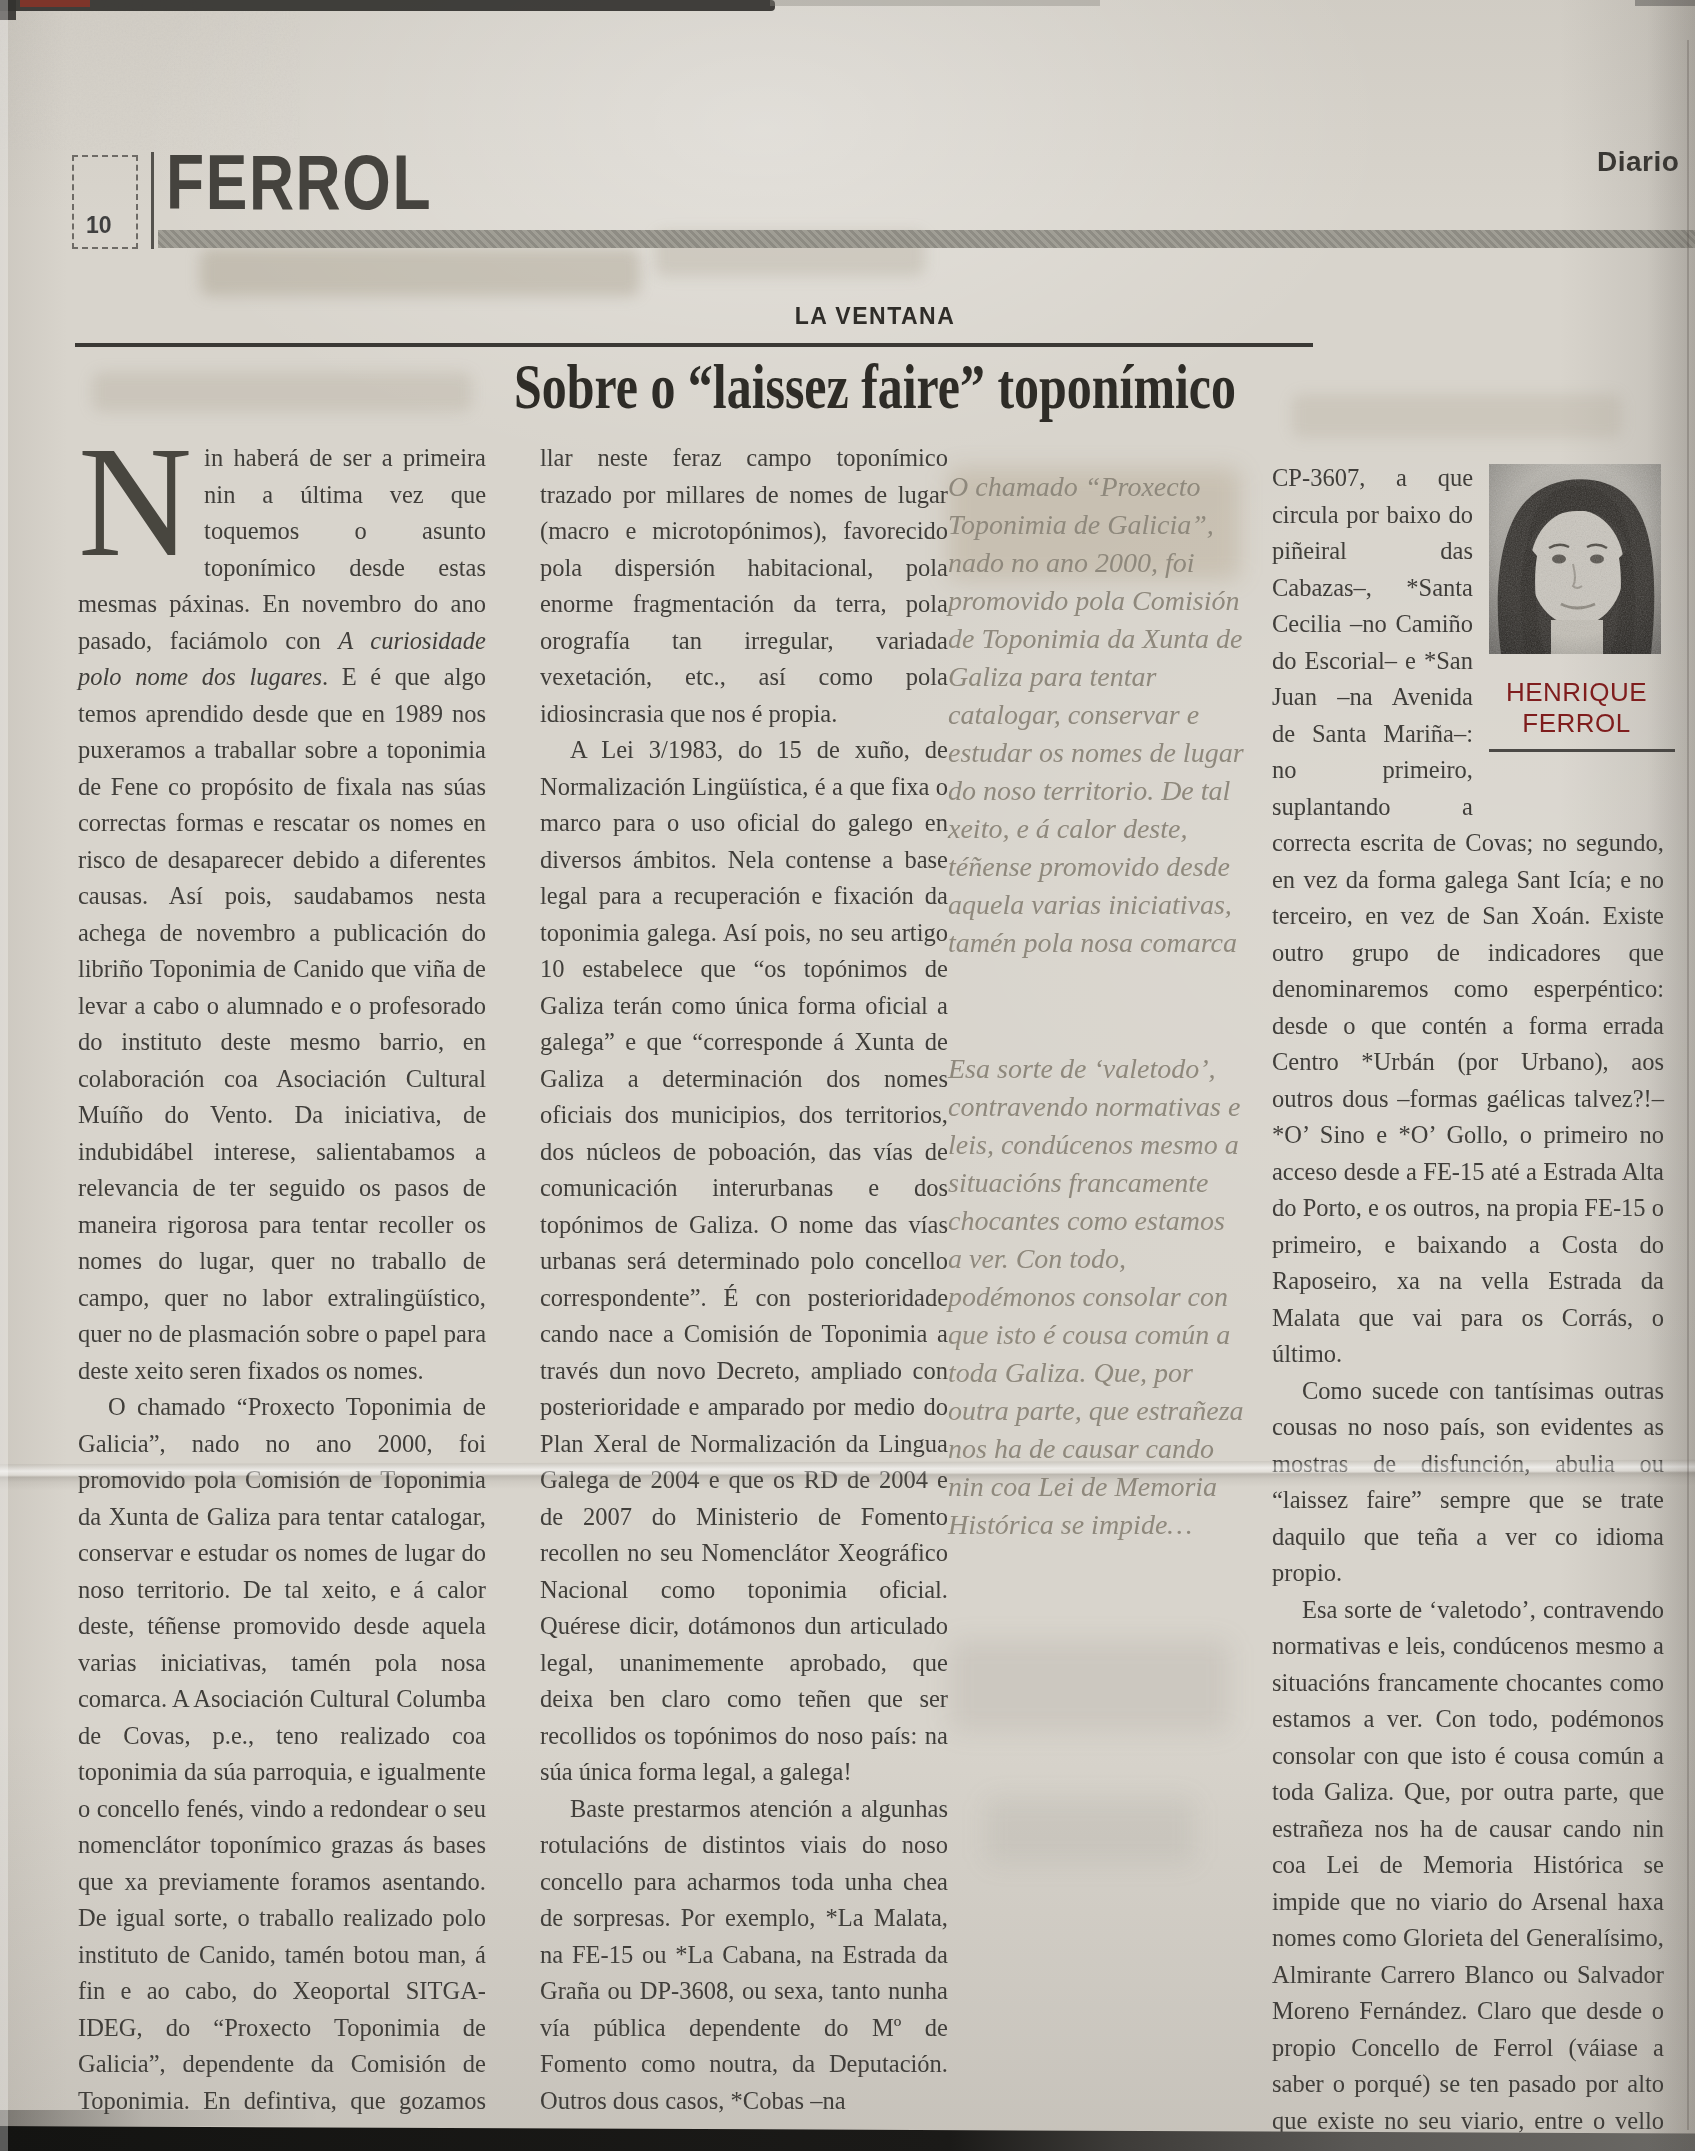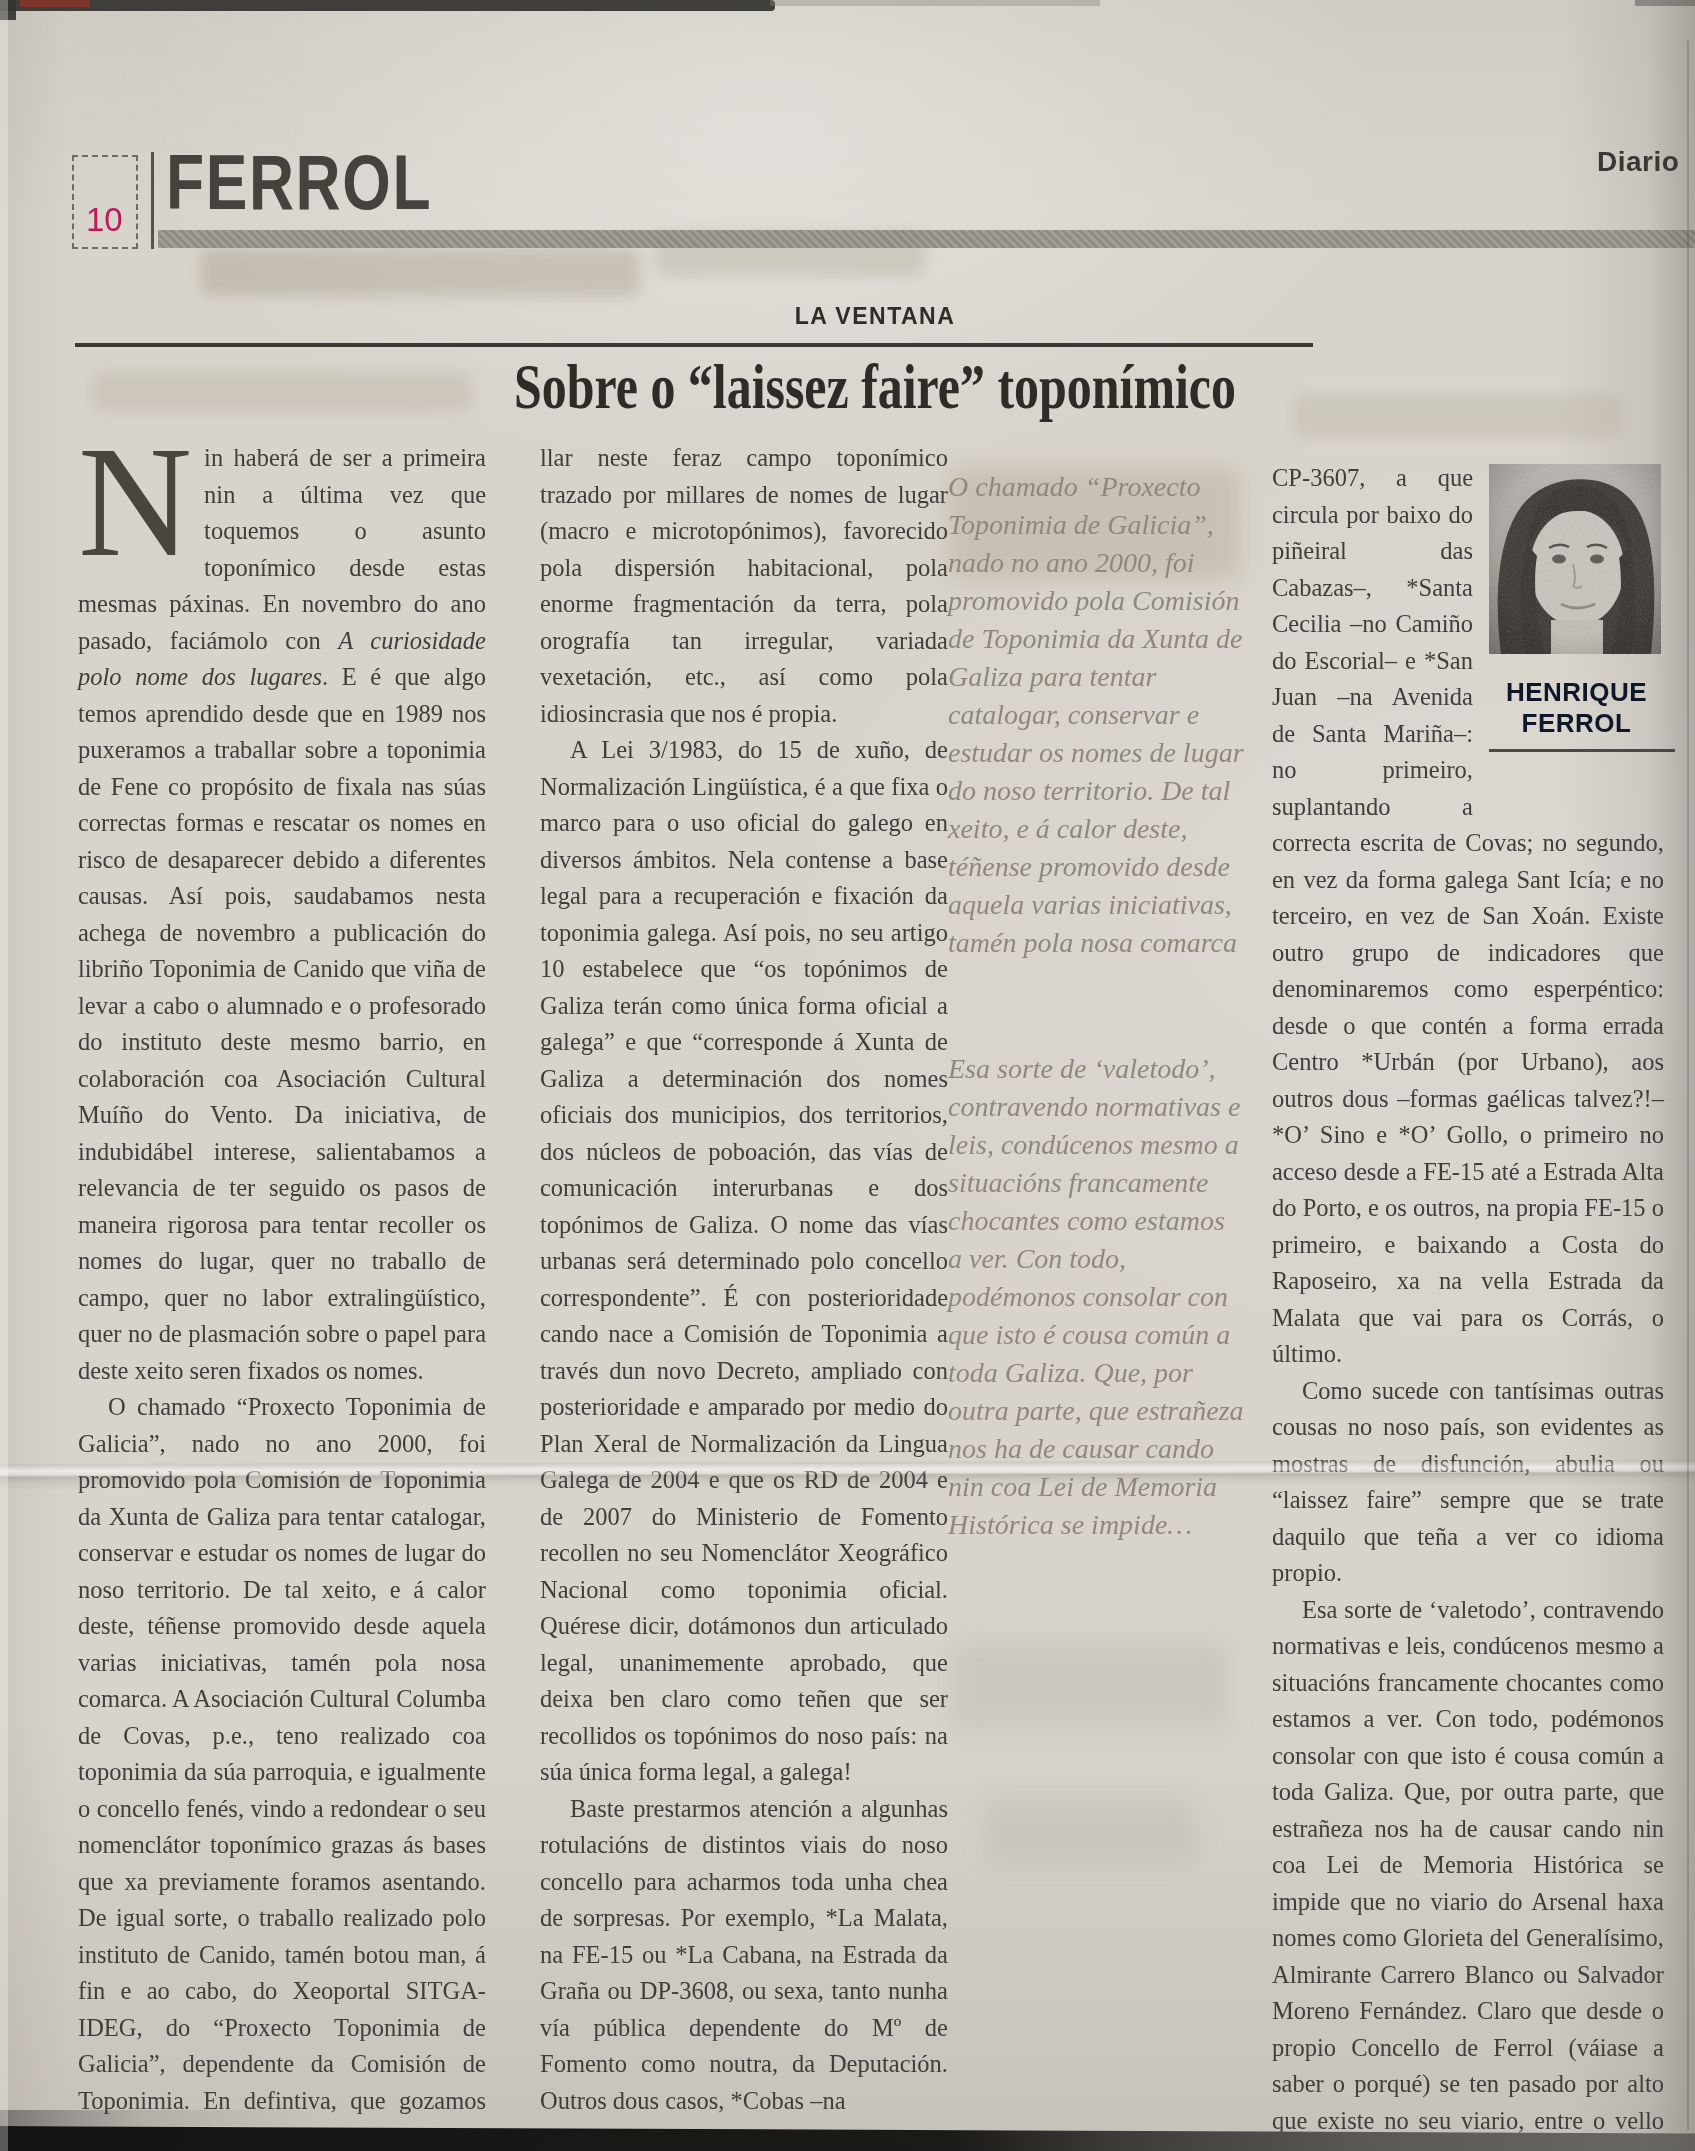--- a/index.html
+++ b/index.html
@@ -18,21 +18,21 @@
   .g3{left:92px;top:372px;width:380px;height:40px;background:rgba(146,135,112,.18);}
   .g4{left:948px;top:468px;width:292px;height:112px;background:rgba(139,113,76,.20);filter:blur(11px);}
   .g5{left:1292px;top:394px;width:330px;height:44px;background:rgba(146,135,112,.17);}
   .g6{left:950px;top:1640px;width:280px;height:92px;background:rgba(120,114,104,.12);filter:blur(12px);}
   .g7{left:985px;top:1798px;width:210px;height:66px;background:rgba(120,114,104,.10);filter:blur(12px);}
 
   
   .numbox{position:absolute;left:72px;top:155px;width:66px;height:94px;z-index:10;
           border:2px dashed #6e6b66;box-sizing:border-box;}
   .numbox span{position:absolute;left:12px;bottom:8px;font-family:"Liberation Sans",sans-serif;
-          font-weight:normal;font-size:33px;color:#be185d;}
+          font-weight:bold;font-size:23px;color:#404040;}
   .vrule{position:absolute;left:151px;top:152px;width:3px;height:97px;background:#54524d;z-index:10;}
   .section{position:absolute;left:166px;top:143px;z-index:10;font-family:"Liberation Sans",sans-serif;
           font-weight:bold;font-size:78px;line-height:1;color:#45433e;letter-spacing:2px;
           transform:scaleX(.8);transform-origin:left top;}
   .masthead{position:absolute;left:1597px;top:146px;z-index:10;font-family:"Liberation Sans",sans-serif;
           font-weight:bold;font-size:28px;color:#3a3834;letter-spacing:.5px;}
   .grayband{position:absolute;left:158px;right:0;top:230px;height:18px;z-index:5;
           background:repeating-linear-gradient(45deg,#9b9990 0 3px,#87857d 3px 6px);opacity:.92;}
 
   .kicker{position:absolute;left:300px;width:1150px;top:303px;z-index:10;text-align:center;
@@ -54,21 +54,21 @@
   .c2{left:948px;width:296px;top:468px;}
   .c3{left:1272px;width:392px;top:460px;}
   .dropcap{float:left;font-size:158px;line-height:111px;padding:6px 12px 0 0;color:#48463f;}
   .pq{font-style:italic;font-size:28px;line-height:38px;color:#8e887c;text-align:left;
       margin:0 0 88px 0;}
 
   
   .photo-block{float:right;width:175px;min-height:332px;margin:4px 0 4px 16px;}
   .photo-frame{width:172px;height:190px;}
   .caption{margin-top:12px;text-align:center;font-family:"Liberation Sans",sans-serif;
-           font-weight:bold;font-size:26px;line-height:31px;color:#0f172a;letter-spacing:.5px;}
+           font-weight:normal;font-size:26px;line-height:31px;color:#7f1d1d;letter-spacing:.5px;}
   .caprule{margin-top:10px;width:186px;height:3px;background:#4b4946;}
 
   
   .crease{position:absolute;left:0;right:0;top:1462px;height:26px;z-index:25;pointer-events:none;
       transform:rotate(-.15deg);
       background:linear-gradient(180deg, rgba(90,85,78,.10) 0, rgba(255,255,255,.55) 7px,
                  rgba(255,255,255,.25) 11px, rgba(90,85,78,.22) 13px, rgba(110,104,96,.10) 18px, rgba(110,104,96,0) 100%);}
 
   
   .edge{position:absolute;z-index:40;pointer-events:none;}

